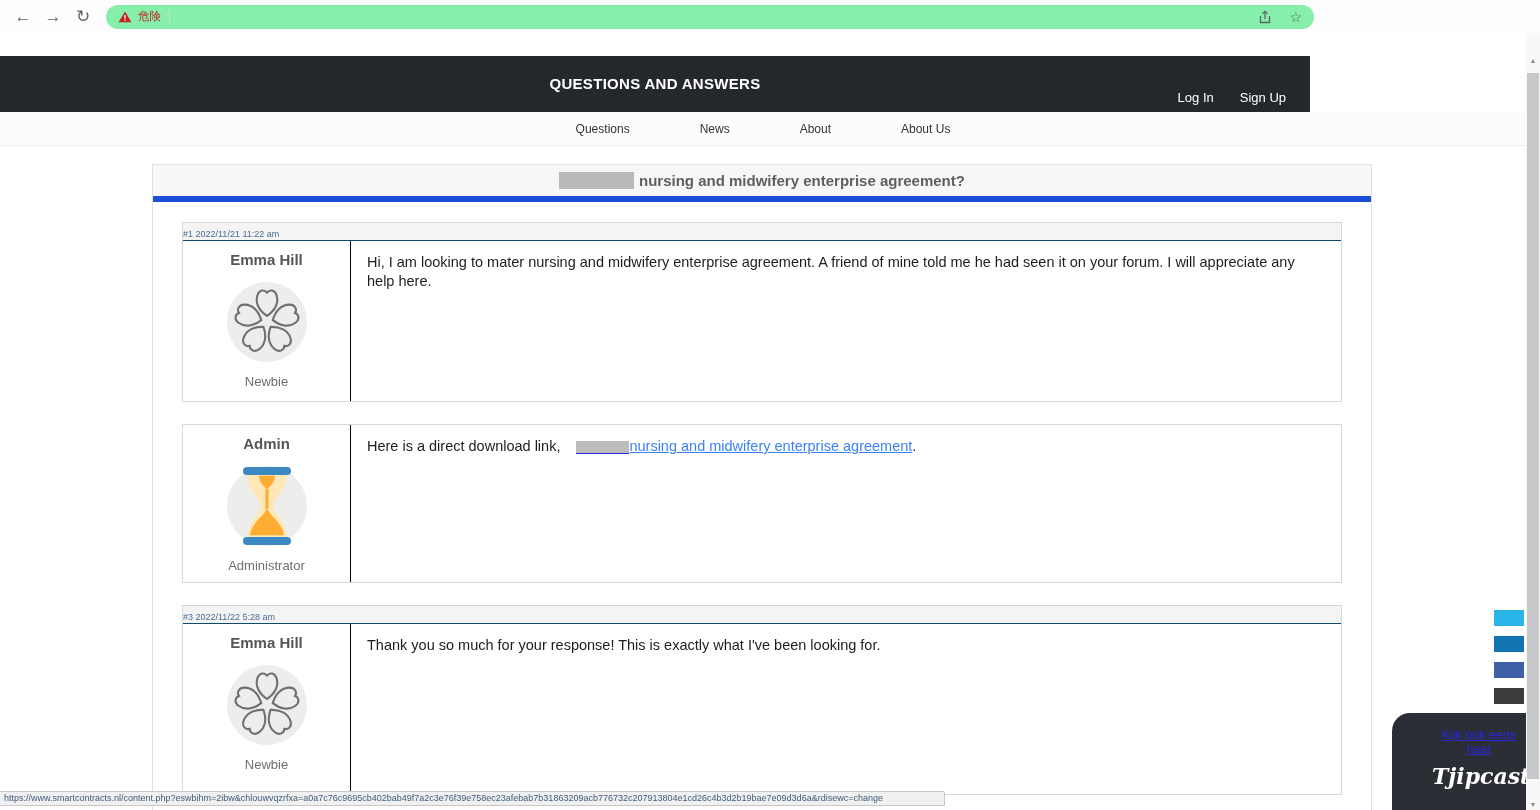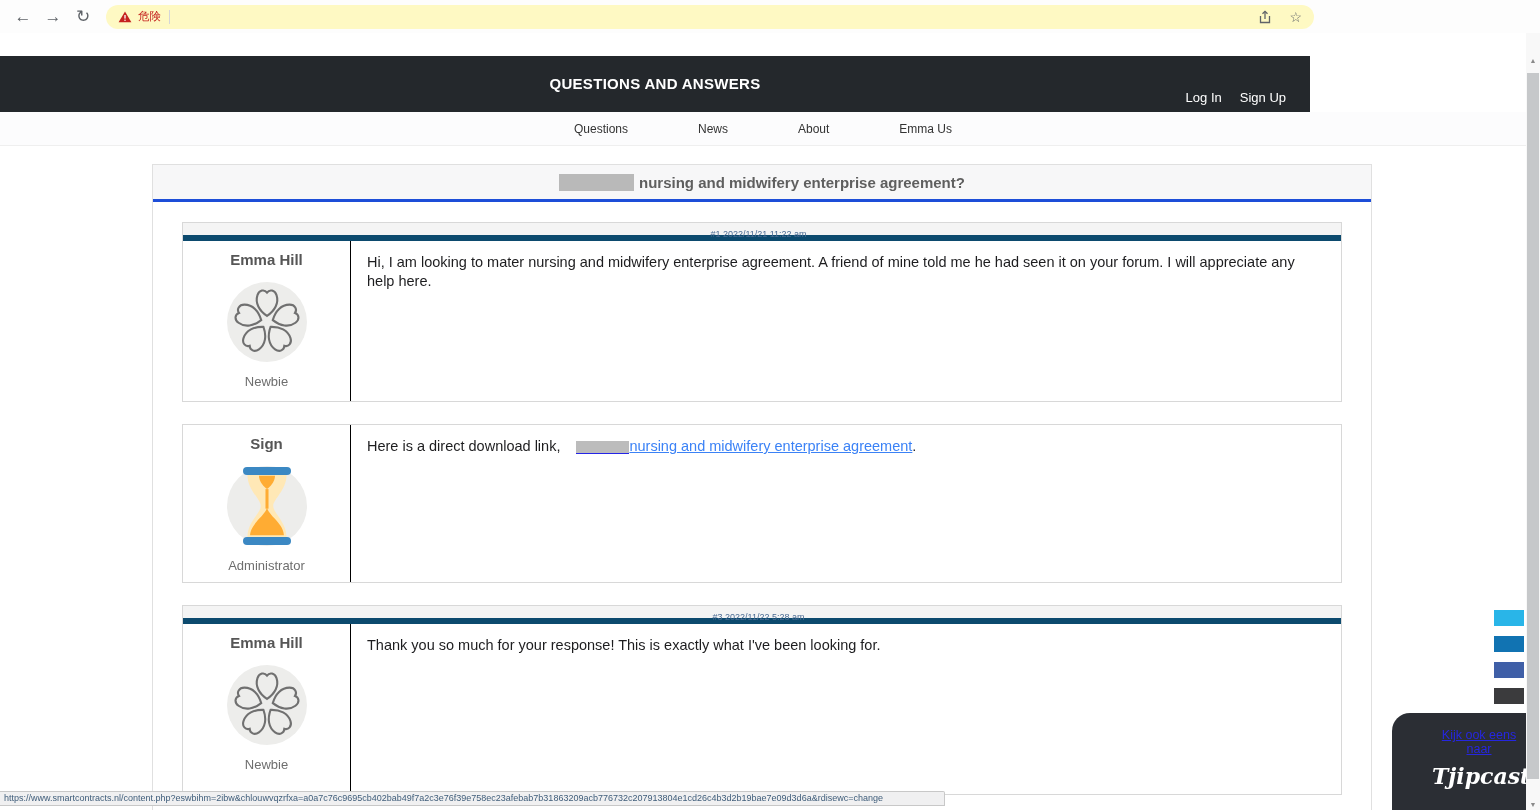--- a/index.html
+++ b/index.html
@@ -4,56 +4,56 @@
 <style>
   * { margin:0; padding:0; box-sizing:border-box; }
   html,body { width:1540px; height:810px; overflow:hidden; background:#fff;
     font-family:"Liberation Sans", sans-serif; }
 
   
   .chrome { position:absolute; top:0; left:0; width:1540px; height:33px;
     background:#fdfdfd; display:flex; align-items:center; }
   .nav-ico { color:#5f6368; font-size:17px; line-height:1; width:30px; text-align:center;
     cursor:pointer; }
-  .url-bar { margin-left:8px; width:1208px; height:24px; background:#fef9c3;
+  .url-bar { margin-left:8px; width:1208px; height:24px; background:#86efac;
     border-radius:13px; display:flex; align-items:center; padding:0 12px; }
   .warn-txt { color:#c5221f; font-size:11.5px; margin:0 8px 0 6px; white-space:nowrap; }
   .pill-div { width:1px; height:14px; background:#d4d6d9; margin-right:10px; }
   .url-txt { color:#3c4043; font-size:12px; white-space:nowrap; display:flex; align-items:center; }
   .redact { display:inline-block; background:#c2c2c2; vertical-align:middle; }
   .redact.url { width:46px; height:11px; margin:0 1px; }
   .pill-spacer { flex:1; }
   .pill-ico { color:#5f6368; font-size:14px; margin-left:18px; cursor:pointer; }
 
   
   .site-header { position:absolute; top:56px; left:0; width:1310px; height:56px;
     background:#24282c; }
   .site-title { text-align:center; padding-top:19px; color:#fff; font-size:15px;
     font-weight:bold; letter-spacing:.3px; }
-  .auth-links { position:absolute; right:24px; bottom:7px; display:flex; gap:18px; }
+  .auth-links { position:absolute; right:24px; bottom:7px; display:flex; gap:26px; }
   .auth-links span { color:#fff; font-size:13px; cursor:pointer; }
 
   
   .nav-bar { position:absolute; top:112px; left:0; width:1526px; height:34px;
     background:#fcfcfd; border-bottom:1px solid #efefef; display:flex;
     justify-content:center; align-items:center; gap:70px; }
   .nav-item { font-size:12px; color:#333; cursor:pointer; }
 
   
   .card { position:absolute; left:152px; top:164px; width:1220px; height:660px;
     background:#fff; border:1px solid #e0e0e0; }
-  .card-title { height:37px; background:#f7f7f8; border-bottom:3px solid #1d4ed8;
+  .card-title { height:37px; background:#f7f7f8; border-bottom:6px solid #1d4ed8;
     display:flex; align-items:center; justify-content:center; }
   .card-title .redact.title { width:75px; height:17px; background:#b9b9b9; margin-right:5px; }
   .card-title-text { font-size:15px; font-weight:bold; color:#5f5f5f; }
   .posts { padding:20px 29px 0 29px; }
 
   .post { border:1px solid #d8d8d8; margin-bottom:22px; }
-  .post-strip { height:18px; background:#f4f4f4; border-bottom:6px solid #0c4a6e;
-    text-align:center; }
+  .post-strip { height:18px; background:#f4f4f4; border-bottom:1px solid #0c4a6e;
+    text-align:left; }
   .post-meta { font-size:9px; color:#4a6b93; line-height:18px; padding-right:7px; cursor:pointer; }
   .post-body { display:flex; }
   .author-cell { width:168px; border-right:1px solid #000000; text-align:center;
     padding-top:10px; flex-shrink:0; }
   .author-name { font-size:15px; font-weight:bold; color:#565656; }
   .avatar { width:80px; height:80px; border-radius:50%; background:#ededeb;
     margin:14px auto 12px; display:flex; align-items:center; justify-content:center;
     cursor:pointer; }
   .author-role { font-size:13px; color:#6e6e6e; }
   .content-cell { flex:1; padding:12px 16px; font-size:14.5px; color:#1d1d1f;
@@ -124,21 +124,21 @@
   <div class="auth-links">
     <span>Log In</span>
     <span>Sign Up</span>
   </div>
 </div>
 
 <div class="nav-bar">
   <span class="nav-item">Questions</span>
   <span class="nav-item">News</span>
   <span class="nav-item">About</span>
-  <span class="nav-item">Emma Us</span>
+  <span class="nav-item">About Us</span>
 </div>
 
 <div class="card">
   <div class="card-title">
     <span class="redact title"></span>
     <span class="card-title-text">nursing and midwifery enterprise agreement?</span>
   </div>
 
   <div class="posts">
 
@@ -168,21 +168,21 @@
           </div>
           <div class="author-role">Newbie</div>
         </div>
         <div class="content-cell">Hi, I am looking to mater nursing and midwifery enterprise agreement. A friend of mine told me he had seen it on your forum. I will appreciate any help here.</div>
       </div>
     </div>
 
     <div class="post">
       <div class="post-body body-2">
         <div class="author-cell">
-          <div class="author-name">Sign</div>
+          <div class="author-name">Admin</div>
           <div class="avatar">
             <svg width="76" height="80" viewBox="-40 -45 80 90">
               <path d="M-22,-35 L22,-35 C22,-18 7,-8 7,0 C7,8 22,18 22,35 L-22,35 C-22,18 -7,8 -7,0 C-7,-8 -22,-18 -22,-35 Z" fill="#ffe8b6"></path>
               <path d="M-9,-34 L9,-34 C9,-27 3,-21 0,-19 C-3,-21 -9,-27 -9,-34 Z" fill="#ffac33"></path>
               <rect x="-1.7" y="-19" width="3.4" height="22" fill="#ffac33"></rect>
               <path d="M0,2 C2,8 7,12 12,18 C17,24 19,29 19,33 L-19,33 C-19,29 -17,24 -12,18 C-7,12 -2,8 0,2 Z" fill="#ffac33"></path>
               <rect x="-27" y="-44" width="54" height="9" rx="4.5" fill="#3b88c3"></rect>
               <rect x="-27" y="35" width="54" height="9" rx="4.5" fill="#3b88c3"></rect>
             </svg>
           </div>

